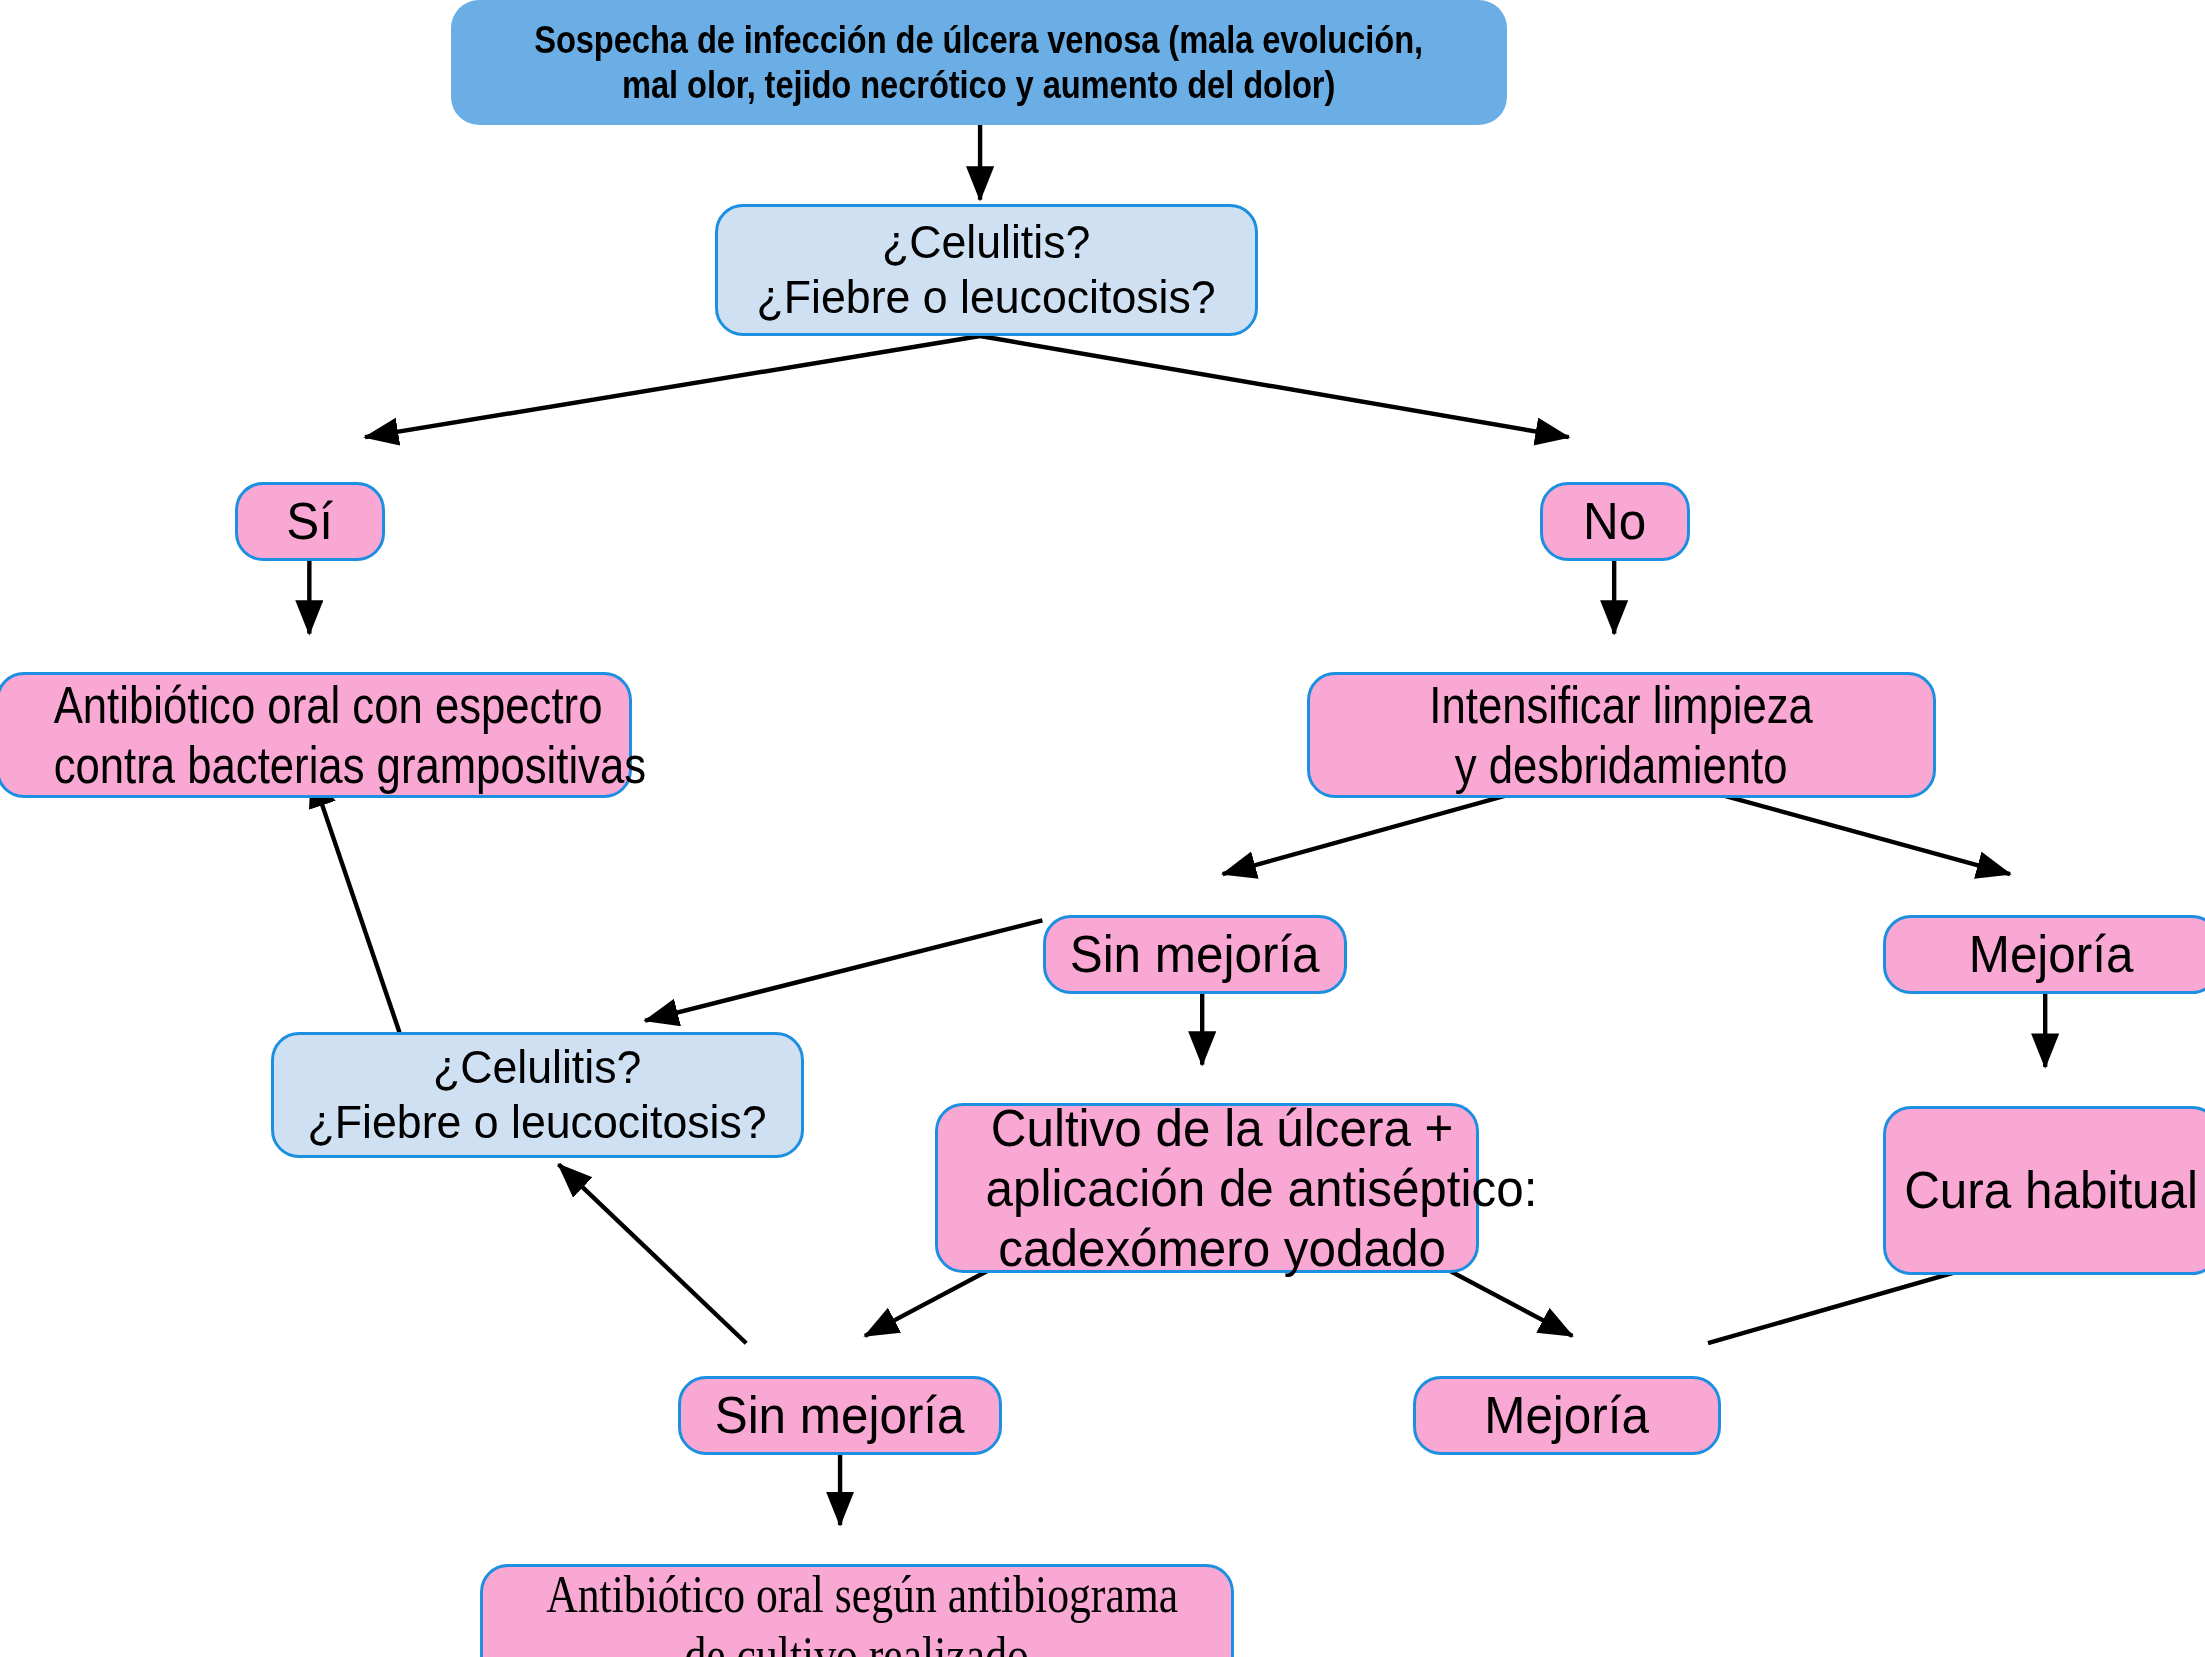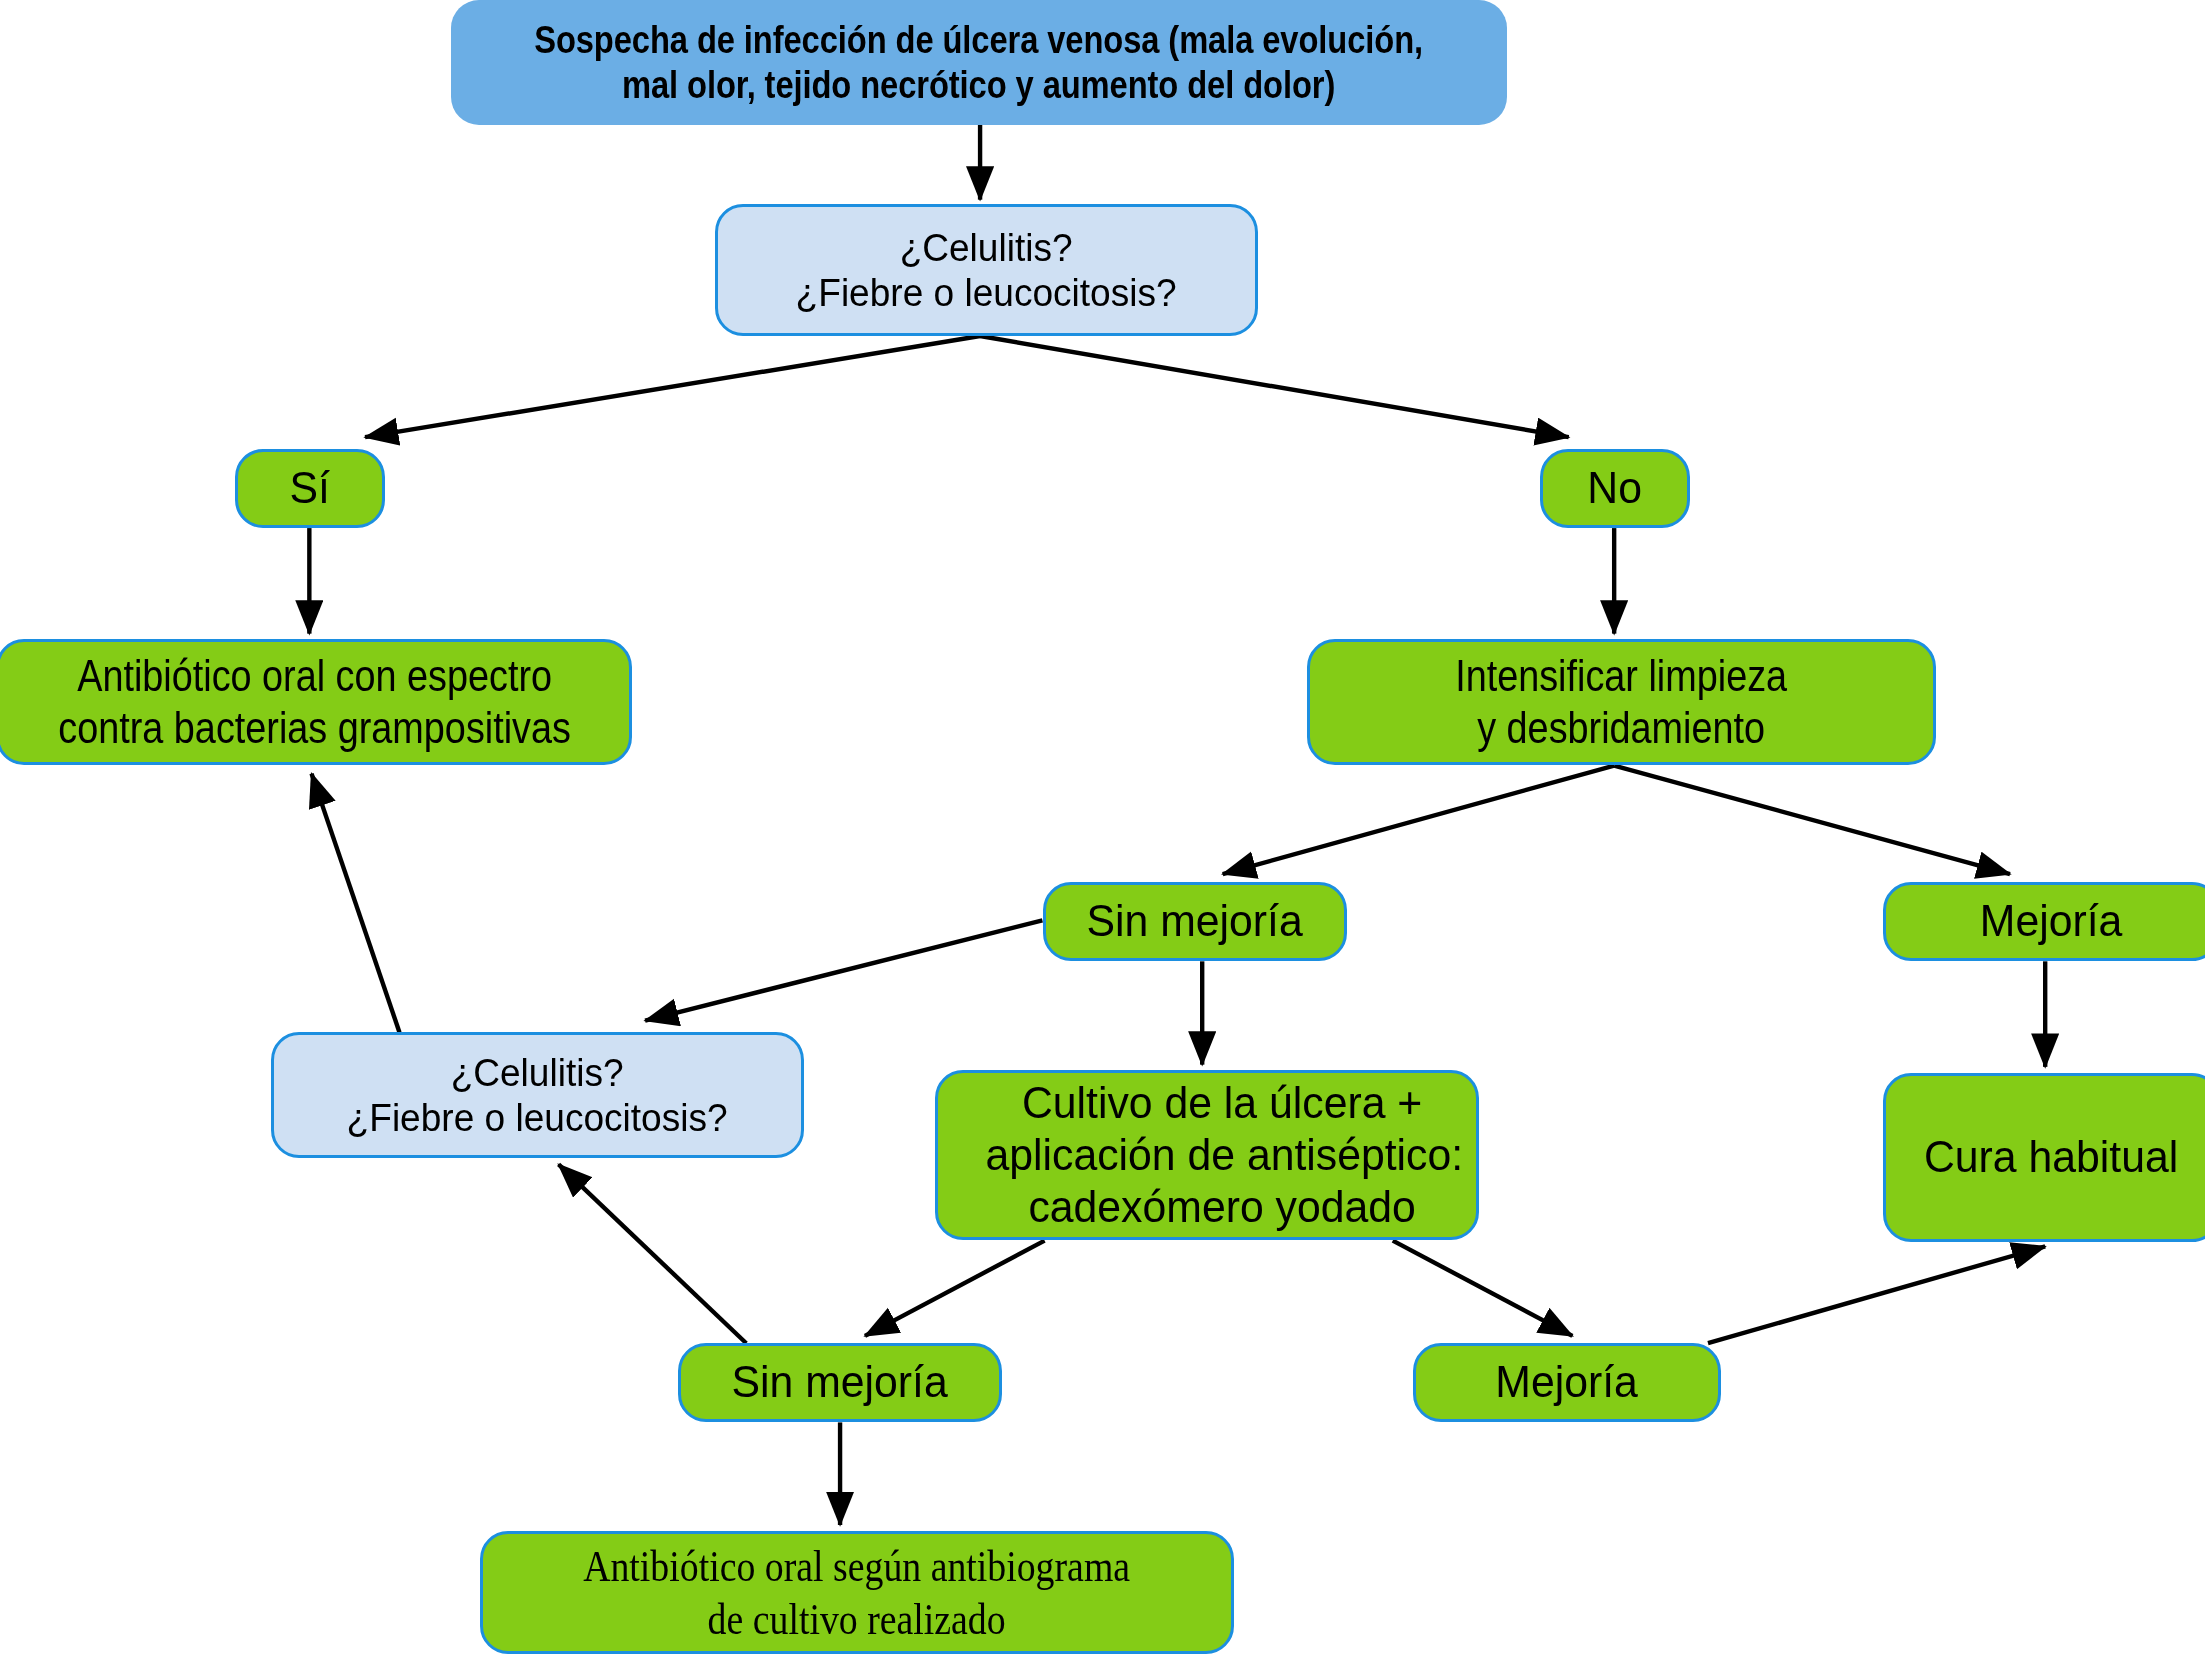--- a/index.html
+++ b/index.html
@@ -51,29 +51,30 @@
     font-size: 38px;
     letter-spacing: -0.1px;
     font-family: "Liberation Sans Narrow", "Liberation Sans", sans-serif;
     transform-origin: center center;
   }
   .n-title .lines > span { transform: scaleX(0.86); }
   
   .n-decision {
     background: #CFE0F3;
     border: 3.7px solid #1C8FE0;
-    font-size: 39px;
+    font-size: 47px;
     text-align: center;
   }
   .n-decision .lines > span { transform: scaleX(0.95); }
   
   .n-box {
-    background: #84cc16;
+    background: #f9a8d4;
     border: 3.7px solid #1C8FE0;
-    font-size: 45px;
+    font-size: 52px;
+    margin-top: 33px;
   }
   .n-box .lines > span { transform: scaleX(0.95); }
   
   .n-narrow {
     font-family: "Liberation Sans Narrow", "Liberation Sans", sans-serif;
   }
   .n-narrow .lines > span { transform: scaleX(0.84); }
   
   #node-title        { left: 451px;  top: 0px;    width: 1056px; height: 125px; }
   #node-decision-1   { left: 715px;  top: 204px;  width: 543px;  height: 132px; }

